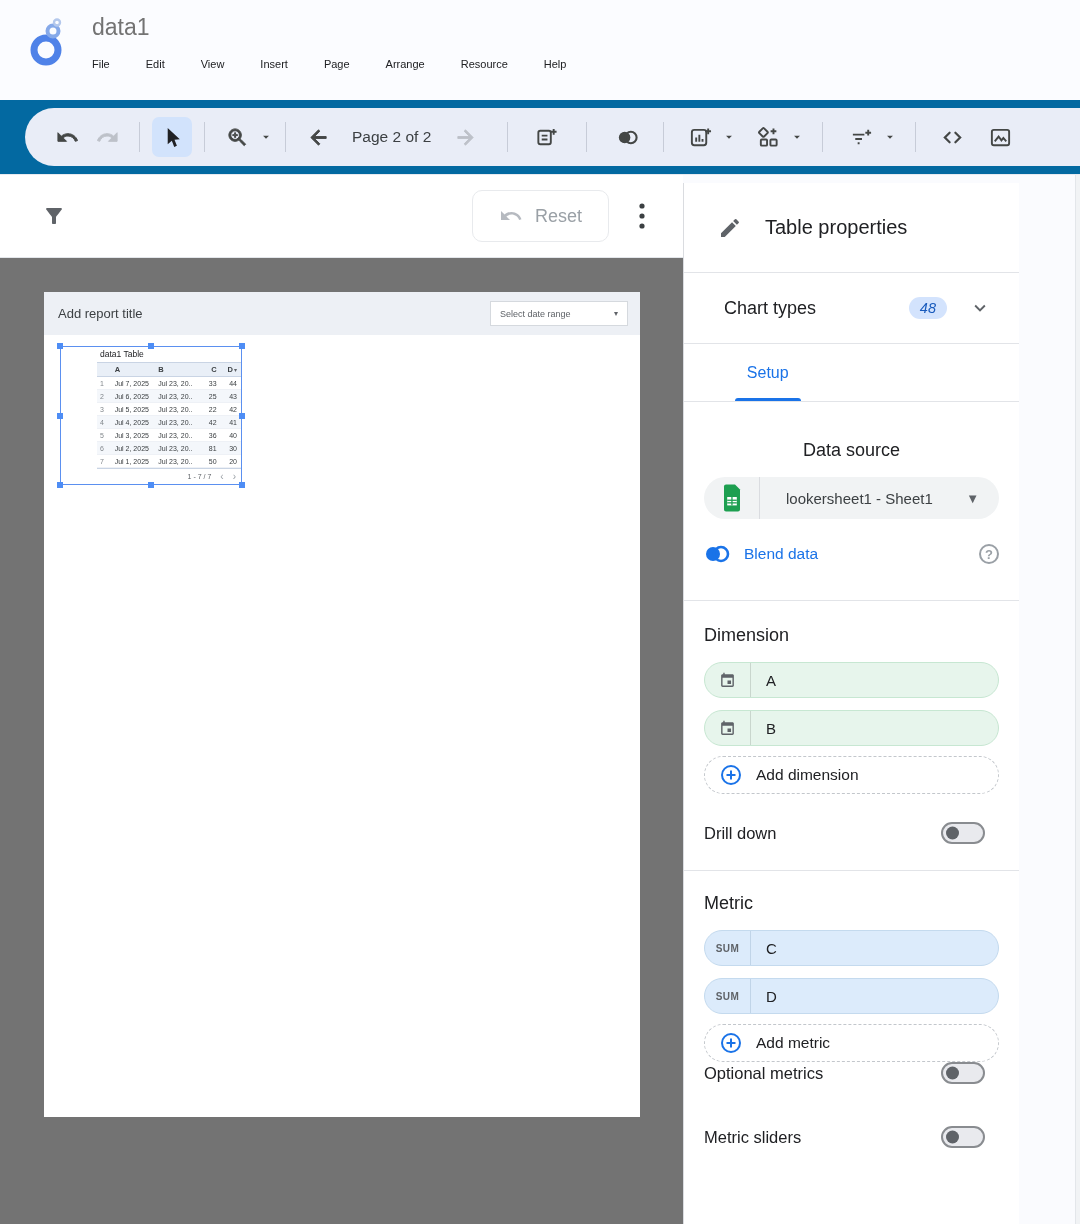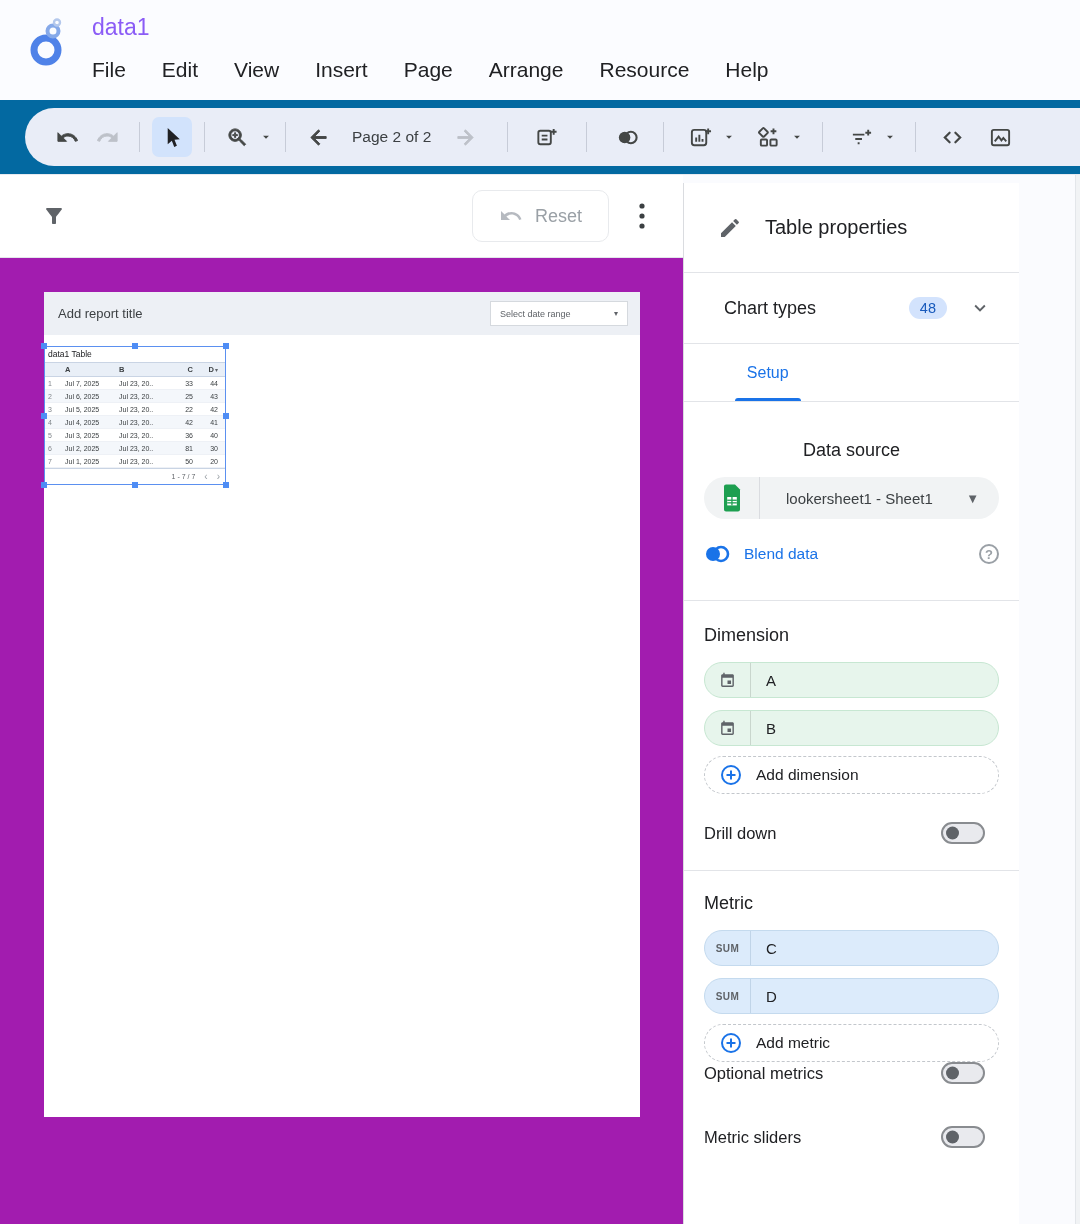--- a/index.html
+++ b/index.html
@@ -3,22 +3,22 @@
 <meta charset="utf-8">
 <style>
   * { margin:0; padding:0; box-sizing:border-box; }
   html,body { width:1080px; height:1224px; overflow:hidden; background:#fff;
     font-family:"Liberation Sans","DejaVu Sans",sans-serif; color:#202124; }
   #app { position:relative; width:1080px; height:1224px; background:#fafbfe; }
 
   
   #header { position:absolute; left:0; top:0; width:1080px; height:100px; background:#fbfcff; }
   #logo { position:absolute; left:26px; top:18px; }
-  #report-title { position:absolute; left:92px; top:14px; font-size:23px; color:#8b5cf6; }
-  #menubar { position:absolute; left:92px; top:58px; display:flex; gap:36px; font-size:21px; color:#202124; }
+  #report-title { position:absolute; left:92px; top:14px; font-size:23px; color:#737373; }
+  #menubar { position:absolute; left:92px; top:58px; display:flex; gap:36px; font-size:11px; color:#202124; }
   .menu-item { cursor:default; }
 
   
   #toolbar { position:absolute; left:0; top:100px; width:1080px; height:75px; background:#0369a1; border-bottom:1px solid #e7eaf0; }
   #tb-pill { position:absolute; left:25px; top:8px; width:1100px; height:58px; background:#e9edf7; border-radius:29px; display:flex; align-items:center; padding-left:22px; overflow:hidden; }
   .tb-btn { width:40px; height:40px; display:flex; align-items:center; justify-content:center; border-radius:8px; flex:0 0 auto; }
   .tb-btn svg { width:23px; height:23px; }
   .tb-sep { width:1px; height:30px; background:#c7ccd8; margin:0 12px; flex:0 0 auto; }
   .sel-highlight { background:#d2e3fc; border-radius:7px; }
   .icon-dark { fill:#444746; stroke:#444746; }
@@ -27,29 +27,29 @@
   #page-indicator { font-size:15.5px; color:#3c4043; margin:0 14px; white-space:nowrap; }
 
   
   #filterbar { position:absolute; left:0; top:175px; width:683px; height:83px; background:#fff; border-bottom:1px solid #e3e6ea; display:flex; align-items:center; }
   #funnel-btn { margin-left:34px; width:40px; height:40px; display:flex; align-items:center; justify-content:center; }
   #quickfilter-btn { margin-left:12px; height:47px; border:1px solid #dadce0; border-radius:24px; background:#fff; display:flex; align-items:center; padding:0 26px 0 22px; gap:13px; color:#1a73e8; font-size:16.5px; cursor:pointer; }
   #reset-btn { margin-left:auto; height:52px; border:1px solid #e8eaed; border-radius:10px; background:#fff; display:flex; align-items:center; padding:0 26px; gap:12px; color:#9aa0a6; font-size:18px; }
   #kebab-btn { margin:0 26px 0 18px; width:30px; height:40px; display:flex; align-items:center; justify-content:center; }
 
   
-  #canvas { position:absolute; left:0; top:258px; width:683px; height:966px; background:#a21caf; }
+  #canvas { position:absolute; left:0; top:258px; width:683px; height:966px; background:#737373; }
   #page { position:absolute; left:44px; top:34px; width:596px; height:825px; background:#fff; }
   #page-band { position:relative; width:100%; height:43px; background:#edf0f5; }
   #report-title-ph { position:absolute; left:14px; top:0; line-height:43px; font-size:13px; color:#3c4043; }
   #date-control { position:absolute; right:12px; top:9px; width:138px; height:25px; background:#fff; border:1px solid #d5d9de; display:flex; align-items:center; padding:0 9px; font-size:9px; color:#5f6368; }
   #date-caret { margin-left:auto; font-size:8px; color:#5f6368; }
 
   
-  #comp { position:absolute; left:0; top:54px; width:182px; border:1.5px solid #5b90f0; background:#fff; }
+  #comp { position:absolute; left:16px; top:54px; width:182px; border:1.5px solid #5b90f0; background:#fff;padding-left:36px; }
   .handle { position:absolute; width:6px; height:6px; background:#4e8df5; z-index:3; }
   #comp-title { height:15px; font-size:8.5px; color:#202124; padding:2px 0 0 3px; background:#fff; }
   #ttable { border:1px solid #c9d4e4; border-left:none; border-right:none; }
   .thead { display:flex; align-items:center; height:14px; background:#e9eff7; font-size:7.5px; font-weight:bold; color:#3c4043; border-bottom:1px solid #c9d4e4; }
   .trow  { display:flex; align-items:center; height:13px; font-size:7px; color:#3c4043; border-bottom:1px solid #eef1f6; background:#fff; }
   .trow:nth-child(even) { background:#f4f7fb; }
   .c-num { width:14px; padding-left:3px; color:#80868b; }
   .c-a { width:56px; padding-left:6px; }
   .c-b { width:48px; padding-left:4px; }
   .c-c { width:33px; text-align:right; padding-right:3px; }
@@ -58,21 +58,21 @@
   #tfoot { display:flex; justify-content:flex-end; align-items:center; height:15px; background:#fff; font-size:7px; color:#5f6368; gap:9px; padding-right:5px; }
   .pg-arrow { color:#9aa0a6; font-size:10px; line-height:1; }
 
   
   #panel { position:absolute; left:683px; top:183px; width:336px; height:1049px; background:#fff; border-left:1px solid #dadce0; }
   #right-strip { position:absolute; left:1075px; top:175px; width:5px; height:1049px; background:#f1f3f5; border-left:1px solid #e3e6ea; }
   #p-head { height:90px; display:flex; align-items:center; padding-left:34px; gap:23px; border-bottom:1px solid #e2e4e8; }
   #p-title { font-size:20px; color:#202124; }
   #p-chart-row { height:71px; display:flex; align-items:center; padding:0 28px 0 40px; border-bottom:1px solid #e2e4e8; }
   #chart-types-label { font-size:18px; font-weight:500; color:#202124; }
-  #chart-badge { margin-left:auto; background:#d3e3fd; color:#185abc; font-size:14.5px; border-radius:13px; padding:3px 11px; }
+  #chart-badge { margin-left:auto; background:#d3e3fd; color:#185abc; font-size:14.5px; border-radius:13px; padding:3px 11px;font-style:italic; }
   #chart-chevron { margin-left:22px; }
   #p-tabs { position:relative; height:58px; display:flex; border-bottom:1px solid #e2e4e8; }
   .p-tab { width:50%; display:flex; align-items:center; justify-content:center; font-size:16px; font-weight:500; }
   .p-tab.active { color:#1a73e8; }
   .p-tab.inactive { color:#5f6368; }
   #tab-underline { position:absolute; left:calc(25% - 33px); bottom:0; width:66px; height:3px; background:#1a73e8; border-radius:3px 3px 0 0; }
   #p-body { padding:0 20px; }
   .p-heading { font-size:18px; font-weight:500; color:#202124; }
   #ds-heading { margin-top:38px;text-align:center; }
   #source-pill { margin-top:16px; height:42px; background:#f1f3f4; border-radius:21px; display:flex; align-items:center; overflow:hidden; }

